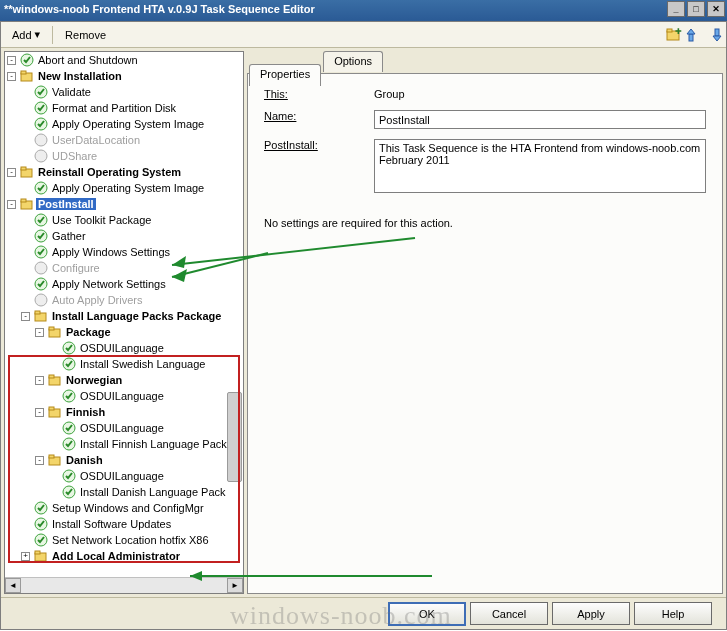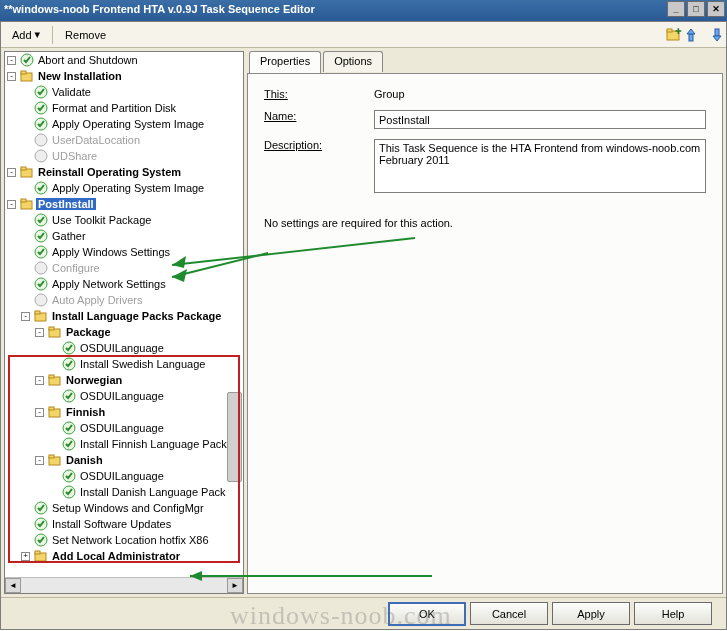--- a/index.html
+++ b/index.html
@@ -80,21 +80,21 @@
   .right-panel {
     flex:1; margin:3px 3px 3px 0;
     display:flex;flex-direction:column;
   }
   .tab-strip { height:22px; display:flex; padding-left:2px;}
   .tab {
     padding:3px 10px 0 10px; border:1px solid #8a8a8a; border-bottom:none;
     background:#f5f3ea; margin-right:2px; border-radius:3px 3px 0 0;
     height:21px;
   }
-  .tab.active { background:#fcfcfa; position:relative; z-index:2; height:22px;}
+  .tab.active { background:#fcfcfa; position:relative; z-index:2; height:22px;margin-top:13px;}
   .tab-body {
     flex:1; border:1px solid #8a8a8a; background:#fcfcfa;
     padding:14px 16px;
   }
   .form-row { display:flex; margin-bottom:10px; align-items:flex-start;}
   .form-label { width:110px; text-decoration:underline;}
   .form-val-static { }
   .form-input {
     flex:1; border:1px solid #7e7e7e; padding:2px 4px; background:#fff;
     font-family:inherit; font-size:11px; height:19px;
@@ -551,21 +551,21 @@
       <div class="tab-body">
         <div class="form-row">
           <div class="form-label">This:</div>
           <div class="form-val-static">Group</div>
         </div>
         <div class="form-row">
           <div class="form-label">Name:</div>
           <input class="form-input" value="PostInstall" style="">
         </div>
         <div class="form-row">
-          <div class="form-label">Description:</div>
+          <div class="form-label">PostInstall:</div>
           <textarea class="form-textarea" style="">This Task Sequence is the HTA Frontend from windows-noob.com February 2011</textarea>
         </div>
         <div class="info-text">No settings are required for this action.</div>
       </div>
     </div>
   </div>
 
   <div class="button-row">
     <button class="btn default">
         <span>OK</span>

